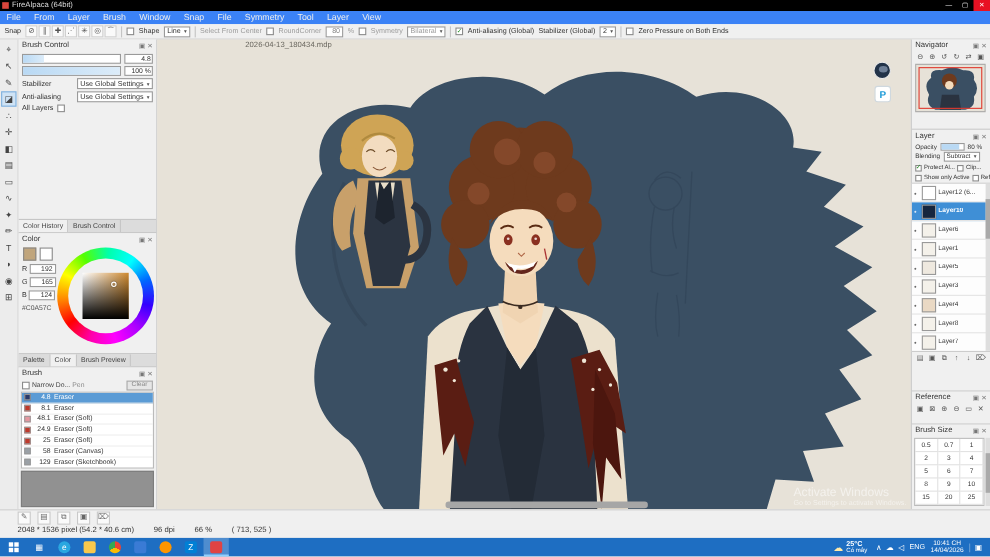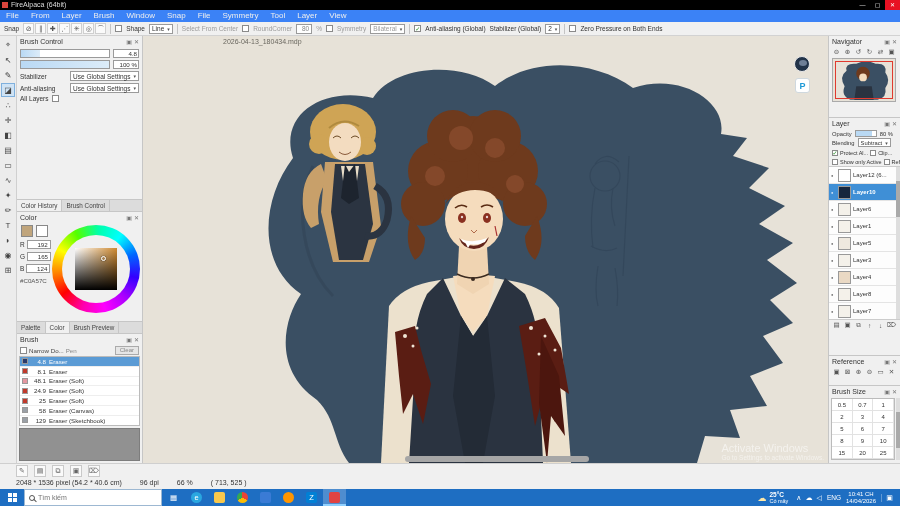--- a/index.html
+++ b/index.html
@@ -715,24 +715,20 @@
 
   <div id="taskbar">
     <span class="startbtn">
         <span class="winlogo">
           <i></i>
           <i></i>
           <i></i>
           <i></i>
         </span>
       </span>
-    <span class="searchbox">
-      <span class="mag"></span>
-      <input placeholder="Tìm kiếm" style="">
-    </span>
     <span class="tapps">
 
         <span class="tapp">
           <span class="ticon" style="background: transparent;">
             <span>▦</span>
           </span>
         </span>
 
         <span class="tapp">
           <span class="ticon round" style="background: rgb(42, 167, 224);">

